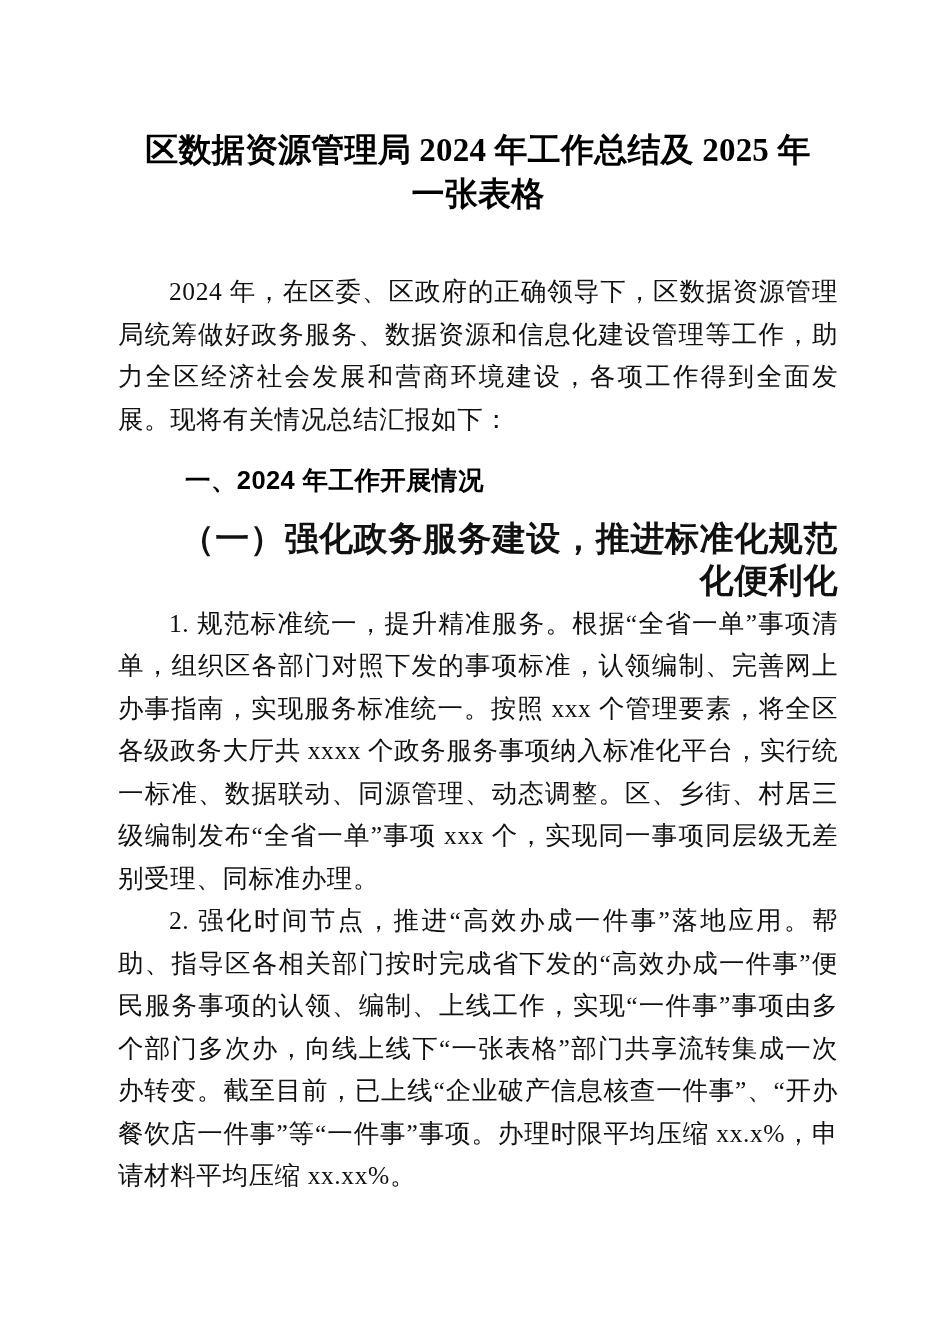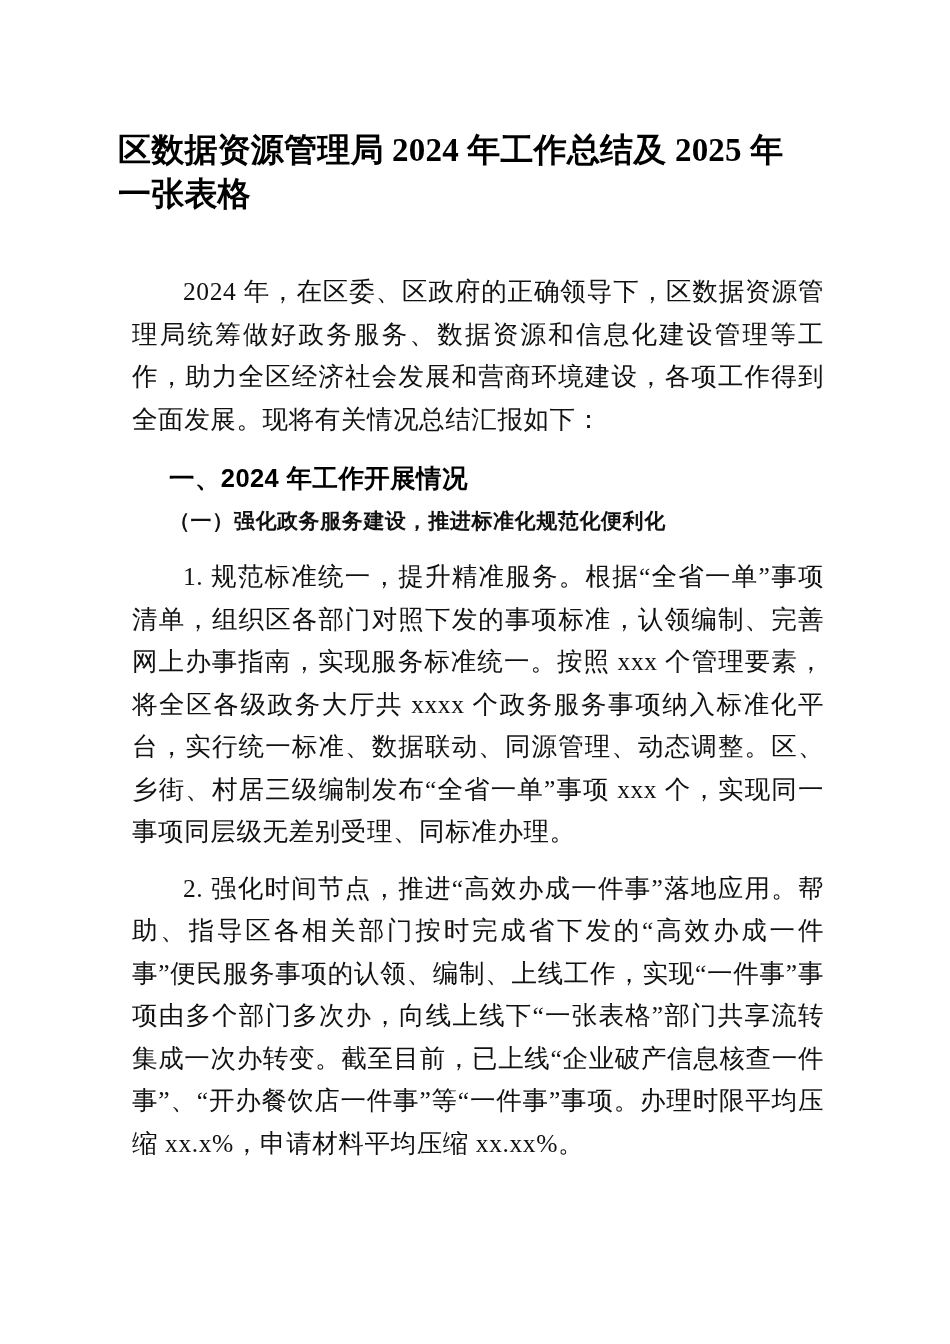--- a/index.html
+++ b/index.html
@@ -35,62 +35,64 @@
   }
 
   
   .doc-title {
     margin: 0;
     padding-top: 128px;
     font-family: "Liberation Serif", "DejaVu Serif", serif;
     font-weight: bold;
     font-size: 33px;
     line-height: 44px;
+    text-align: center;
     letter-spacing: 0.2px;
     color: #000000;
   }
 
   
   .para {
-    margin: 14px;
+    margin: 0;
     font-family: "Liberation Serif", "DejaVu Serif", serif;
     font-size: 25.5px;
     line-height: 42.5px;
     text-align: justify;
     text-justify: inter-ideograph;
     text-indent: 51px;
     letter-spacing: 0.6px;
     color: #111111;
   }
 
   .para-first {
     margin-top: 55px;
   }
 
   
   .heading-1 {
-    margin: 0;
+    margin: 16px;
     font-family: "Liberation Sans", "DejaVu Sans", sans-serif;
     font-size: 25.5px;
     line-height: 42.5px;
     font-weight: bold;
     text-indent: 51px;
     letter-spacing: 0.4px;
     color: #000000;
   }
 
   
   .heading-2 {
     margin: 0;
     font-family: Liberation Serif, serif;
-    font-size: 21px;
+    font-size: 34px;
     line-height: 42.5px;
     text-indent: 51px;
     letter-spacing: 0.6px;
     color: #111111;
+    text-align: right;
   }
 
   .spacer-sm { height: 2px; }
 </style>
 </head>
 <body>
 
 <div class="page">
   <div class="doc-body">
 

